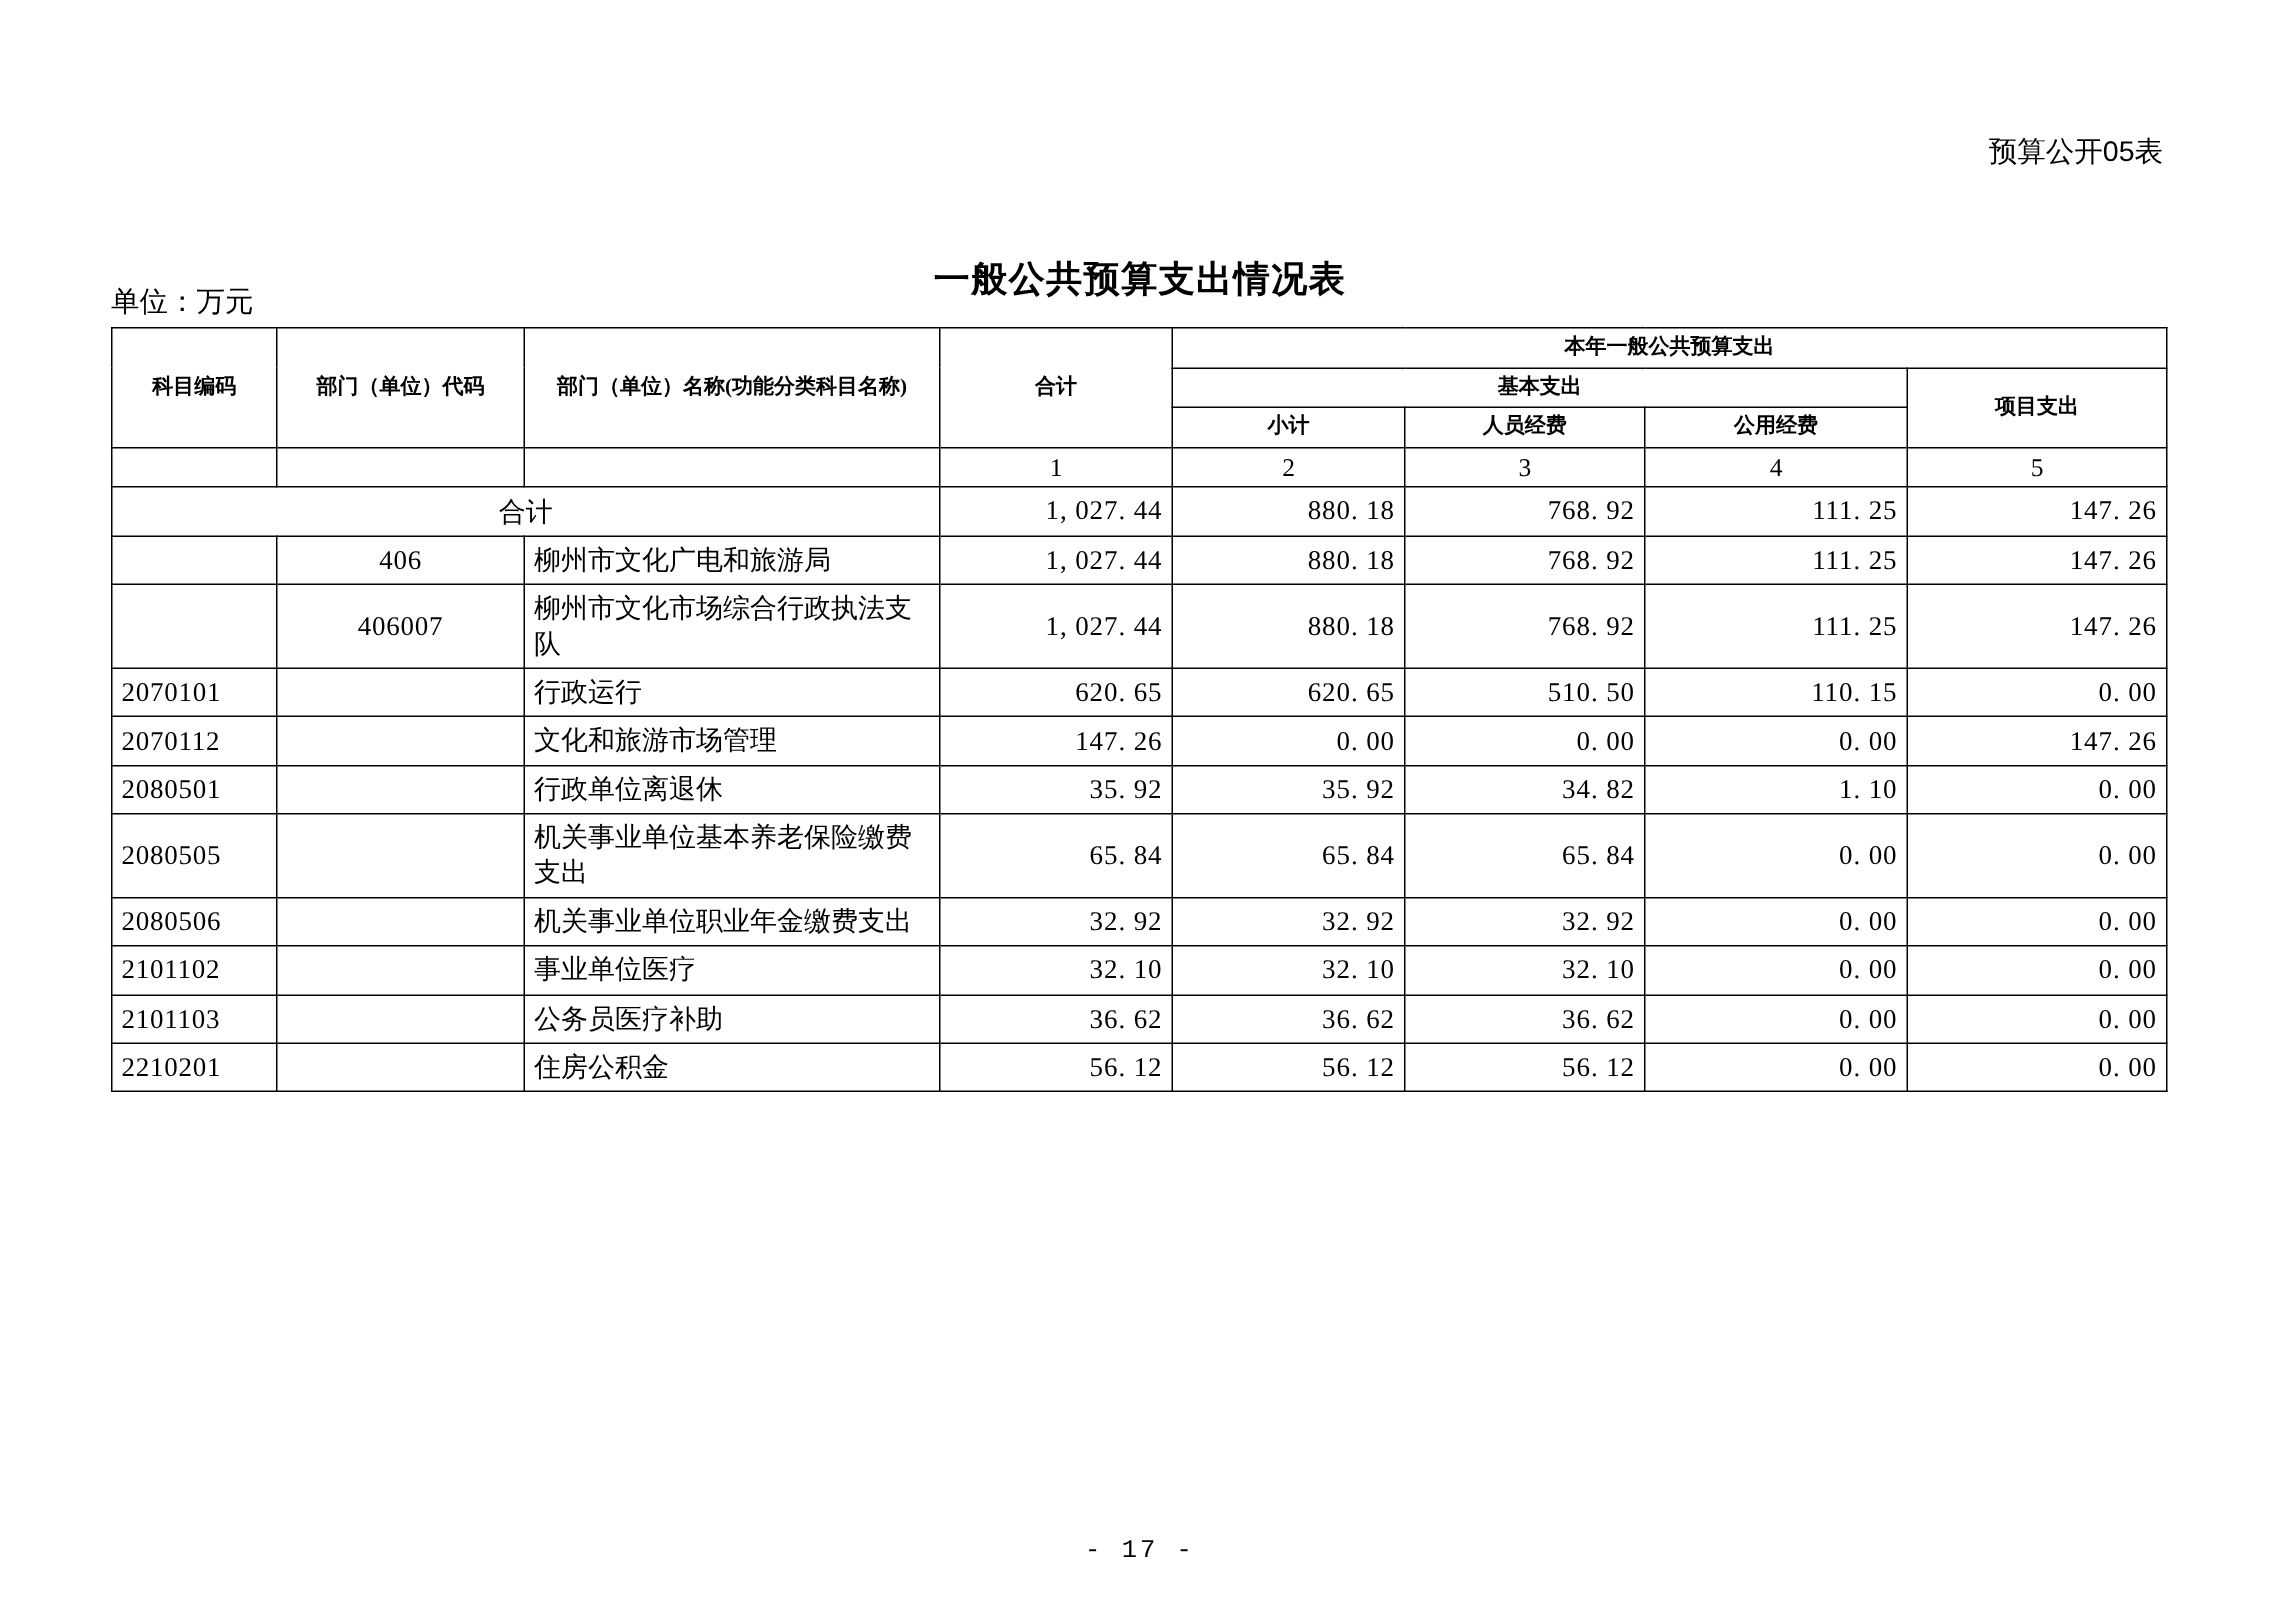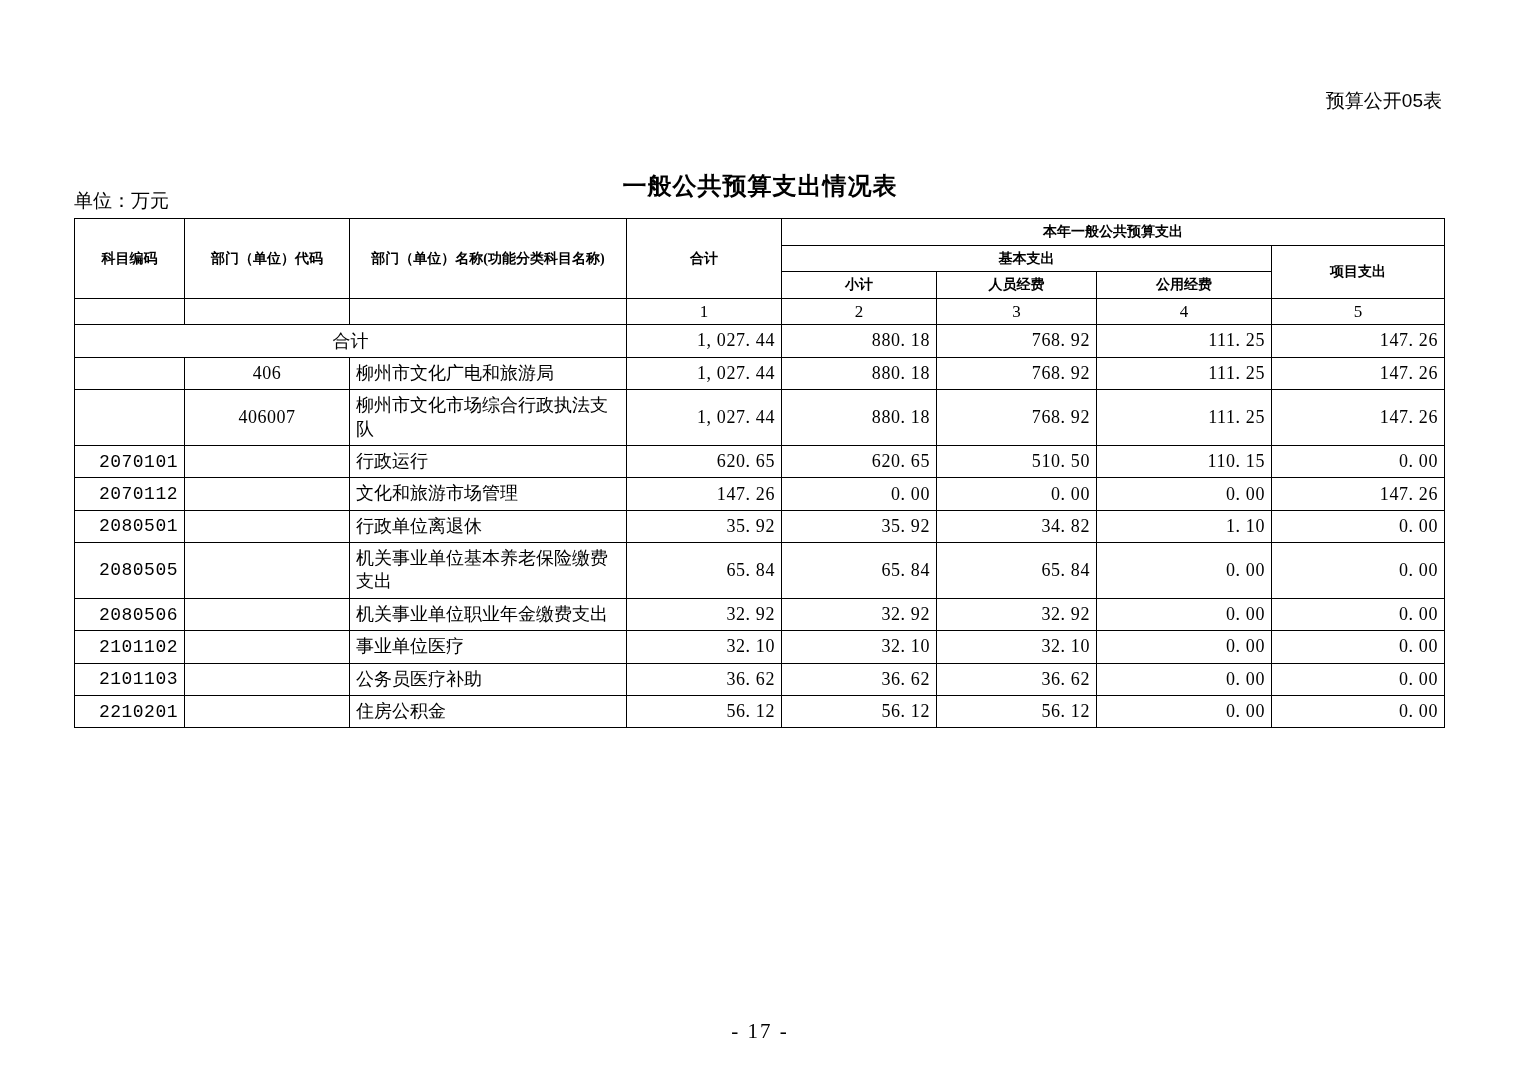--- a/index.html
+++ b/index.html
@@ -78,22 +78,22 @@
   .col-code   { width: 110px; }
   .col-dept   { width: 165px; }
   .col-name   { width: 277px; }
   .col-total  { width: 155px; }
   .col-sub    { width: 155px; }
   .col-person { width: 160px; }
   .col-public { width: 175px; }
   .col-proj   { width: 173px; }
 
   td.code-cell {
-    text-align: right;
-    font-family: Liberation Mono, monospace;
+    text-align: left;
+    font-family: Liberation Serif, serif;
     font-size: 18px;
     letter-spacing: 0.5px;
   }
   td.dept-cell {
     text-align: center;
     font-size: 18px;
     letter-spacing: 0.5px;
   }
   td.name-cell {
     text-align: left;
@@ -117,22 +117,23 @@
     padding: 2px 4px;
   }
   .row-h-1 { height: 28px; }
   .row-h-2 { height: 52px; }
   .footer {
     position: absolute;
     bottom: 30px;
     left: 0;
     width: 1520px;
     text-align: center;
-    font-size: 21px;
+    font-size: 17px;
     letter-spacing: 2px;
+    font-family: Liberation Mono, monospace;
   }
 </style>
 </head>
 <body>
 
 <div class="page">
 
   <div class="header-right">预算公开05表</div>
 
   <div class="doc-title">一般公共预算支出情况表</div>

